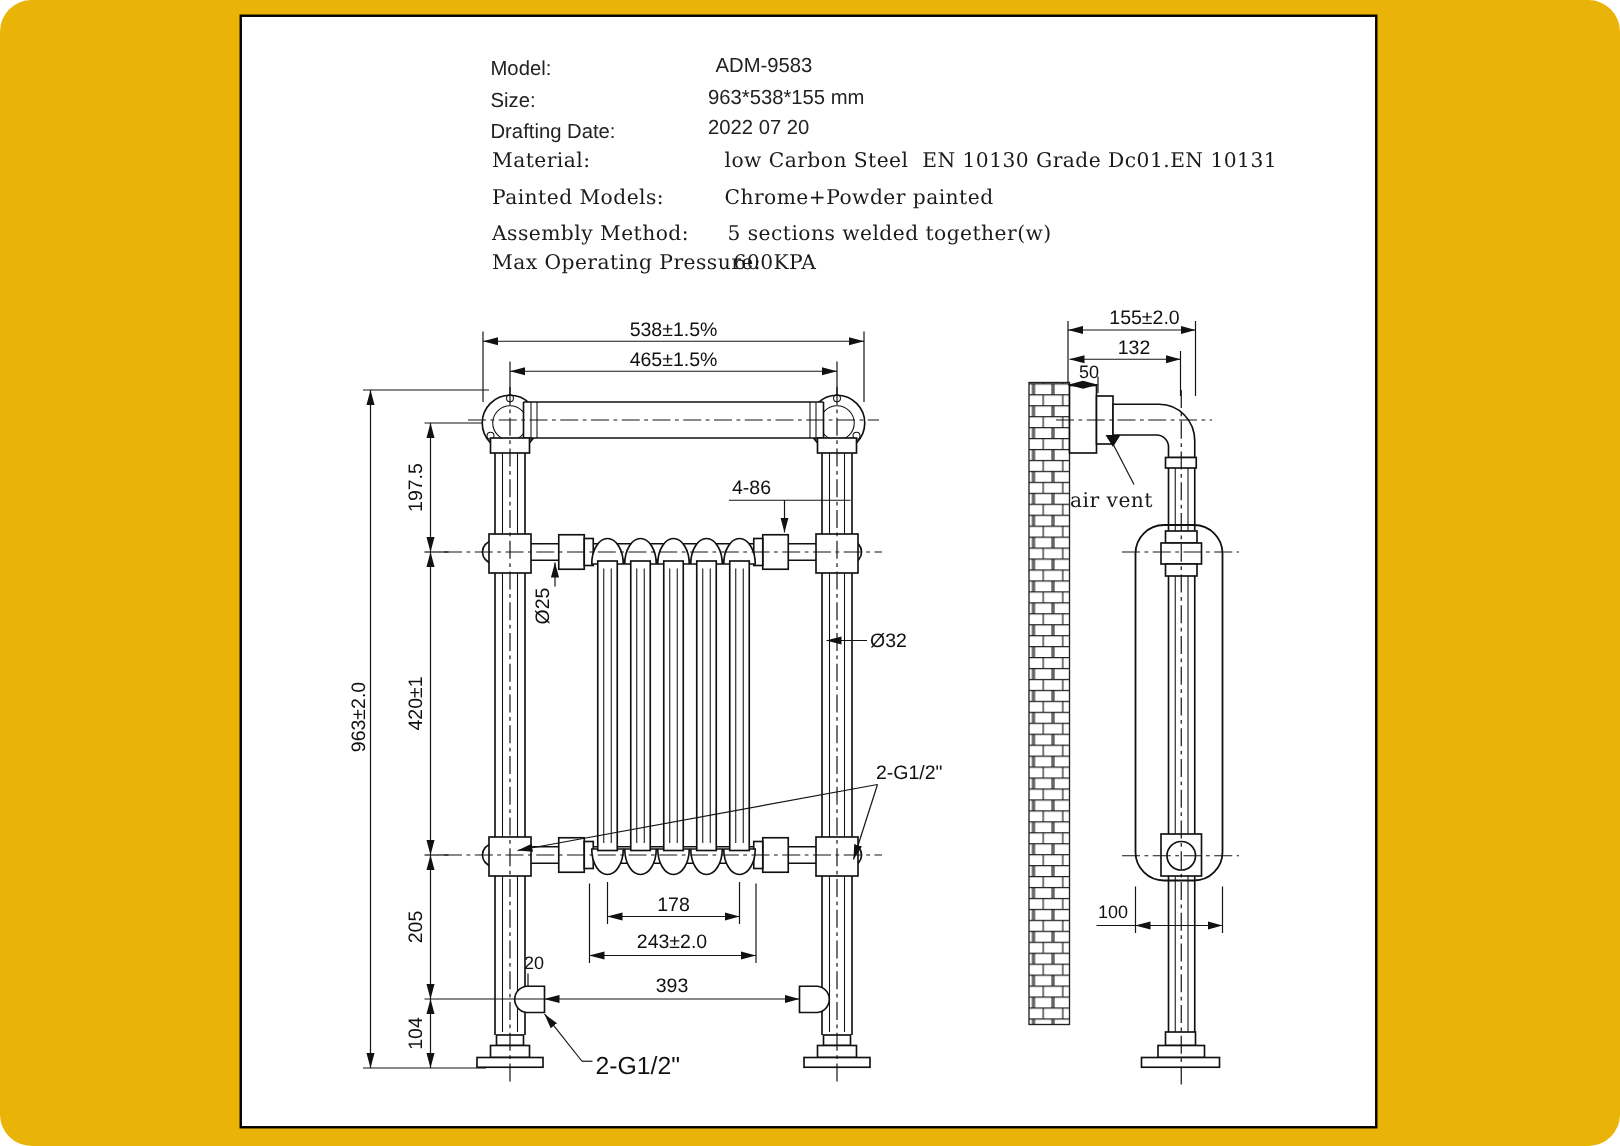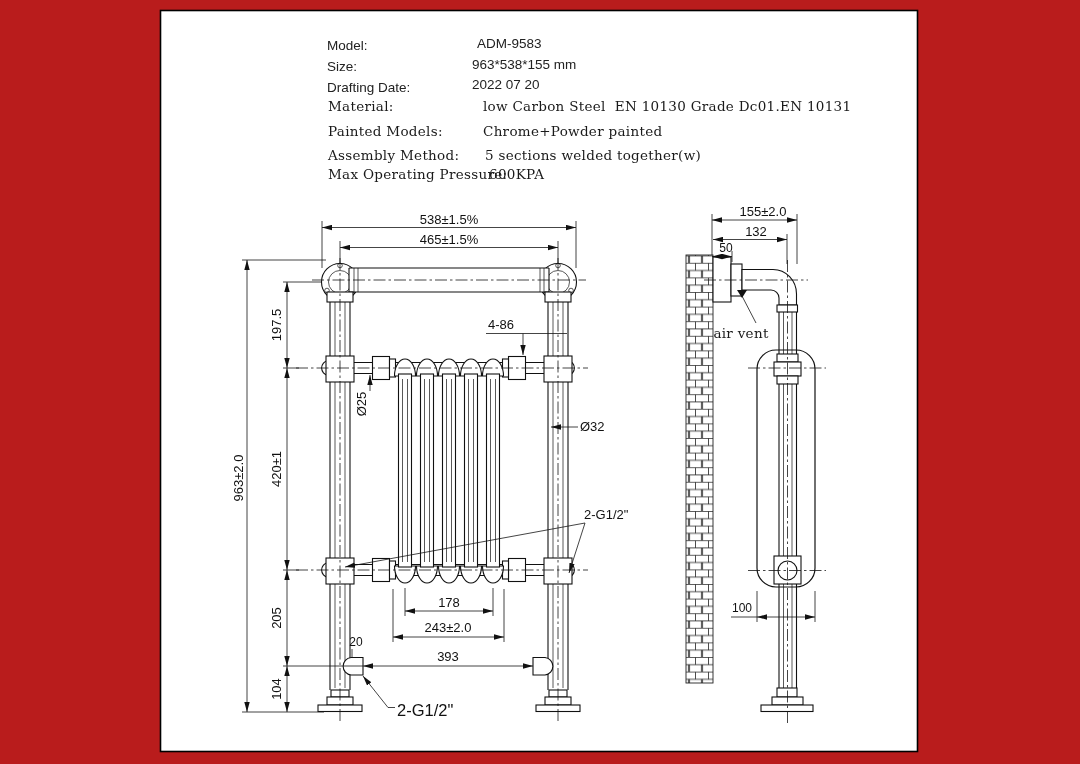--- a/index.html
+++ b/index.html
@@ -1,16 +1,16 @@
 <!DOCTYPE html>
 <html><head>
 <meta charset="utf-8">
 <style>
   html,body { margin:0; padding:0; background:#fff; }
-  .page { position:relative; width:1080px; height:764px; background:#b91c1c; overflow:hidden; }
+  .page { position:relative; width:1080px; height:764px; background:#eab308; overflow:hidden;border-radius:21px; }
   svg { display:block; }
   svg text { white-space: pre; }
   .outline { fill:#ffffff; stroke:#111111; stroke-width:1.1; }
   .line    { stroke:#111111; stroke-width:1.1; fill:none; }
   .thin    { stroke:#111111; stroke-width:0.7; fill:none; }
   .cl      { stroke:#151515; stroke-width:0.8; fill:none; stroke-dasharray:12 3 2.5 3; }
   .dl      { stroke:#151515; stroke-width:0.8; fill:none; }
   .dim  { font-family:"Liberation Sans", sans-serif; font-size:13px; fill:#111; }
   .dims { font-family:"Liberation Sans", sans-serif; font-size:12px; fill:#111; }
   .big  { font-family:"Liberation Sans", sans-serif; font-size:16.5px; fill:#111; }

